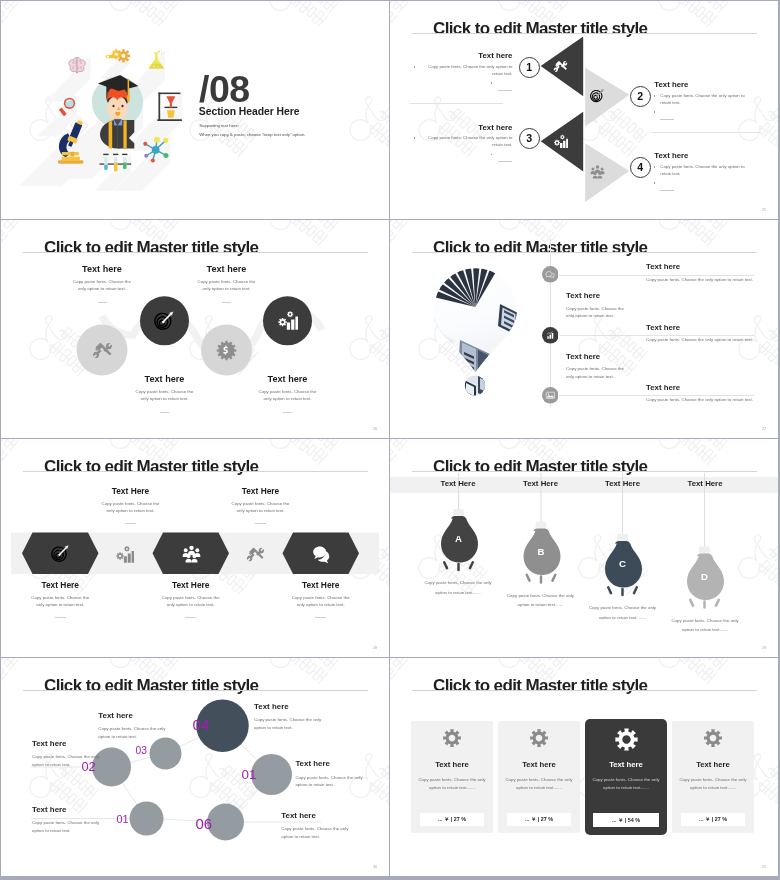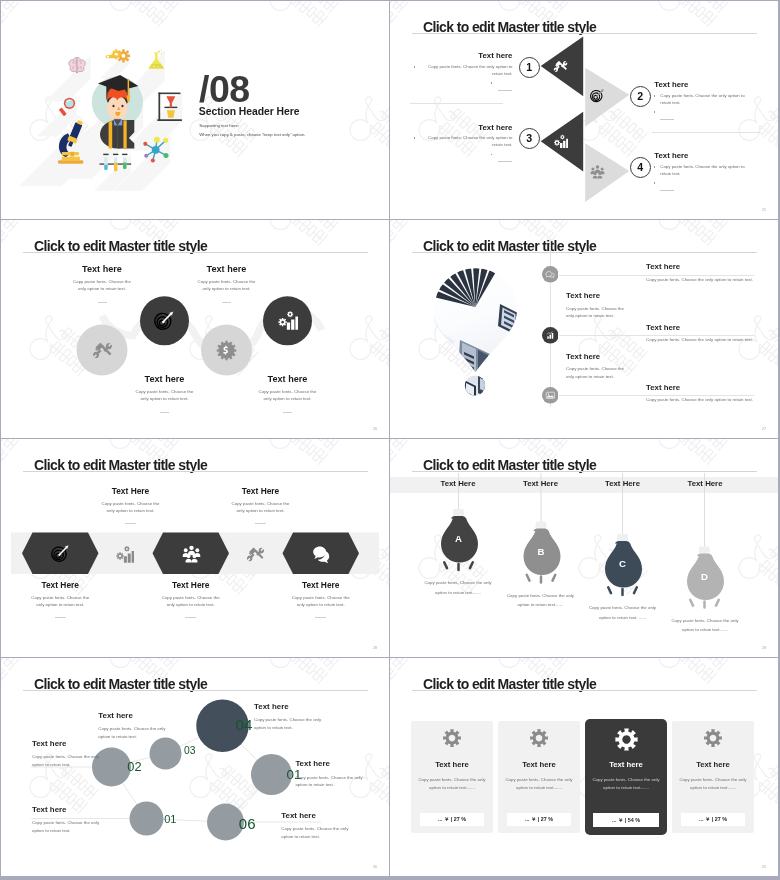--- a/index.html
+++ b/index.html
@@ -3,21 +3,21 @@
 <meta charset="utf-8">
 <style>
   html,body{margin:0;padding:0;}
   body{width:780px;height:880px;background:#fff;font-family:"Liberation Sans",sans-serif;overflow:hidden;}
   .page{position:relative;width:780px;height:880px;background:#a8a9bb;}
   .grid{position:absolute;left:1px;top:1px;display:grid;grid-template-columns:388px 388px;grid-template-rows:218px 218px 218px 218px;gap:1px;}
   .slide{position:relative;background:#fff;overflow:hidden;}
   .sl{position:absolute;left:0;top:0;width:388px;height:218px;}
 
   
-  .title{position:absolute;left:33px;top:18.6px;font-size:14px;font-weight:bold;color:#1f1f1f;letter-spacing:-0.62px;white-space:nowrap;line-height:1;}
+  .title{position:absolute;left:43px;top:18.6px;font-size:17px;font-weight:bold;color:#1f1f1f;letter-spacing:-0.62px;white-space:nowrap;line-height:1;}
   .titlerule{position:absolute;left:21.5px;top:32.4px;width:345.5px;height:1px;background:#d5d5d5;}
   .pgnum{position:absolute;right:12px;bottom:7px;font-size:3.7px;color:#a8a8a8;}
 
   .wm{position:absolute;left:0;top:0;width:388px;height:218px;pointer-events:none;z-index:0;}
   svg{display:block;}
 
   
   #s2 .funnel{position:absolute;left:0;top:0;}
   #s2 .sep2{position:absolute;height:1px;background:#e2e2e2;}
   #s2 .sep2.a{left:20.4px;top:101.6px;width:93px;}
@@ -84,21 +84,21 @@
   #s8 .gic.big{left:28.5px;top:7.5px;width:25px;height:25px;}
   #s8 .ghead{position:absolute;left:0;top:40.4px;width:82px;text-align:center;font-size:7.7px;font-weight:bold;color:#1f1f1f;line-height:1;}
   #s8 .gbody{position:absolute;left:2px;top:54.5px;width:78px;text-align:center;font-size:4.4px;line-height:1.95;color:#6e6e6e;white-space:pre-line;}
   #s8 .gval{position:absolute;left:9px;top:92px;width:64px;height:13px;background:#fff;display:flex;align-items:center;justify-content:center;font-size:5.4px;font-weight:bold;color:#1f1f1f;}
   #s8 .card.c3 .ghead{top:42.4px;color:#fff;}
   #s8 .card.c3 .gbody{top:56.5px;color:#d2d2d2;}
   #s8 .card.c3 .gval{left:8px;top:94px;width:66px;height:14px;}
 
   
   #s7 .ncirc{position:absolute;left:0;top:0;}
-  #s7 .nnum{position:absolute;width:60px;text-align:right;color:#14532d;line-height:1;font-weight:normal;}
+  #s7 .nnum{position:absolute;width:60px;text-align:left;color:#a21caf;line-height:1;font-weight:normal;}
   #s7 .n01{left:115.5px;top:155.6px;font-size:11px;}
   #s7 .n02{left:80.5px;top:102.9px;font-size:12.8px;}
   #s7 .n03{left:134.5px;top:88px;font-size:10.3px;}
   #s7 .n04{left:191.5px;top:59.2px;font-size:15.2px;}
   #s7 .n05{left:240.5px;top:109.9px;font-size:13.4px;}
   #s7 .n06{left:194.5px;top:158.1px;font-size:15px;}
   #s7 .nblk{position:absolute;width:105px;}
   #s7 .nh{font-size:7.9px;font-weight:bold;color:#1f1f1f;line-height:1;}
   #s7 .nb{font-size:4.4px;line-height:1.77;color:#6e6e6e;white-space:pre-line;margin-top:5.3px;}
   #s7 .b01{left:31px;top:147.7px;}

